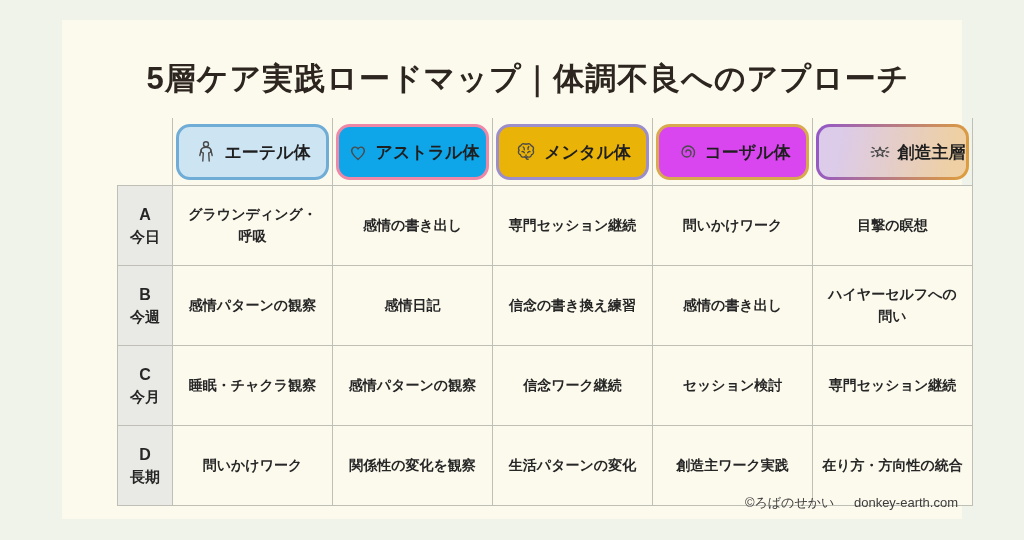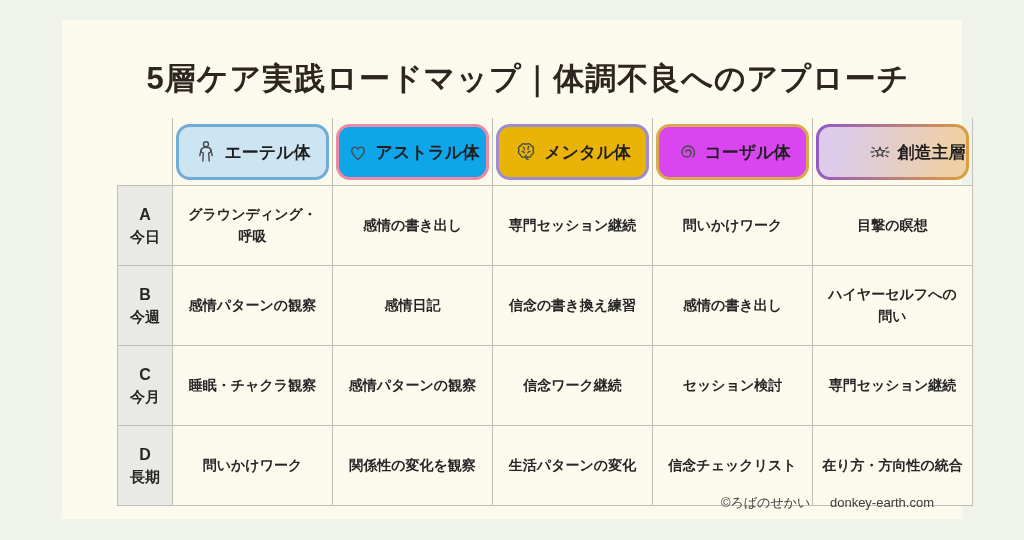--- a/index.html
+++ b/index.html
@@ -48,21 +48,21 @@
     background:linear-gradient(100deg,#dccbe9 15%,#eed0a4 90%) padding-box,
                linear-gradient(100deg,#9257c9,#df9f3a) border-box;
     padding-left:48px;
   }
   .pill-label{font-size:17px;font-weight:bold;color:#1f1f1f;white-space:nowrap;}
   .icon{display:inline-flex;}
   .icon svg{display:block;stroke:#4a4a4a;fill:none;stroke-width:1.4;stroke-linecap:round;stroke-linejoin:round;}
   .stage-letter{font-size:16px;}
   .stage-period{font-size:15px;}
   .footer{
-    position:absolute;right:28px;bottom:7px;
+    position:absolute;right:4px;bottom:7px;
     font-size:13px;color:#3c3c3c;
   }
   .footer .site{margin-left:16px;}
 </style>
 </head>
 <body>
 
 <div class="card">
 
   <h1 class="title">5層ケア実践ロードマップ｜体調不良へのアプローチ</h1>
@@ -170,21 +170,21 @@
         <td>専門セッション継続</td>
       </tr>
       <tr>
         <th>
           <div class="stage-letter">D</div>
           <div class="stage-period">長期</div>
         </th>
         <td>問いかけワーク</td>
         <td>関係性の変化を観察</td>
         <td>生活パターンの変化</td>
-        <td>信念チェックリスト</td>
+        <td>創造主ワーク実践</td>
         <td>在り方・方向性の統合</td>
       </tr>
     </tbody>
   </table>
 
   <div class="footer">
     <span>©ろばのせかい</span>
     <span class="site">donkey-earth.com</span>
   </div>
 

